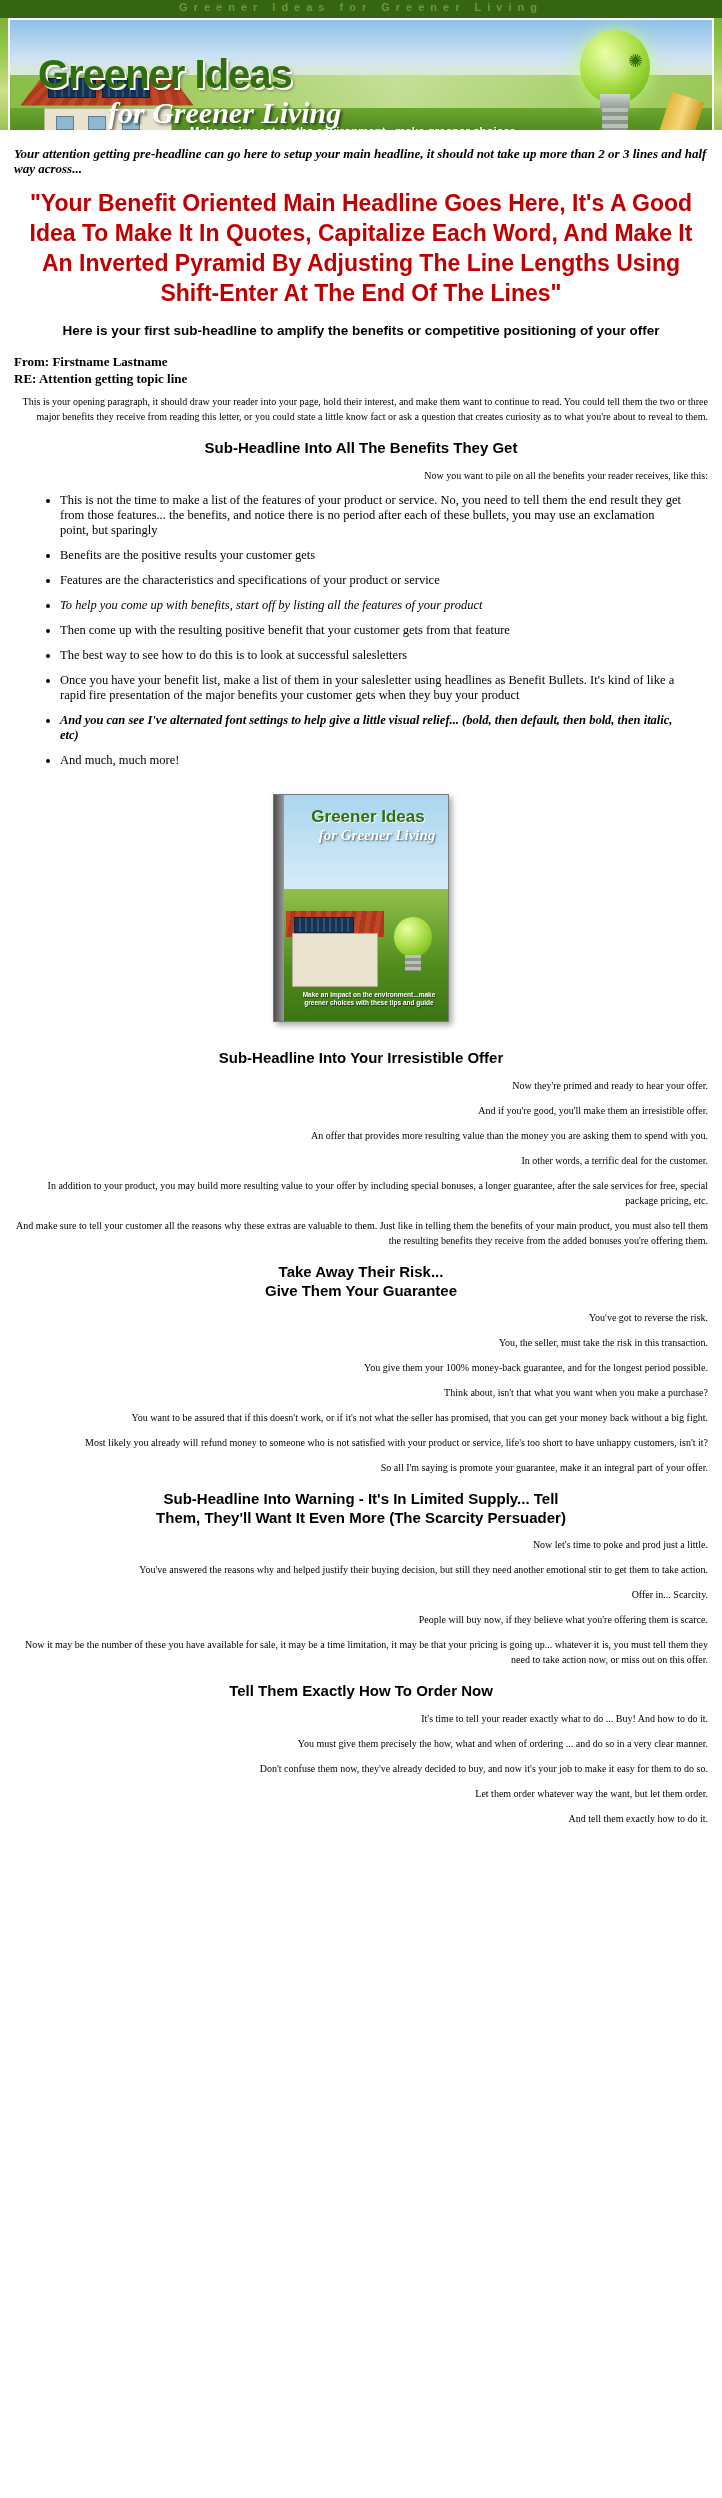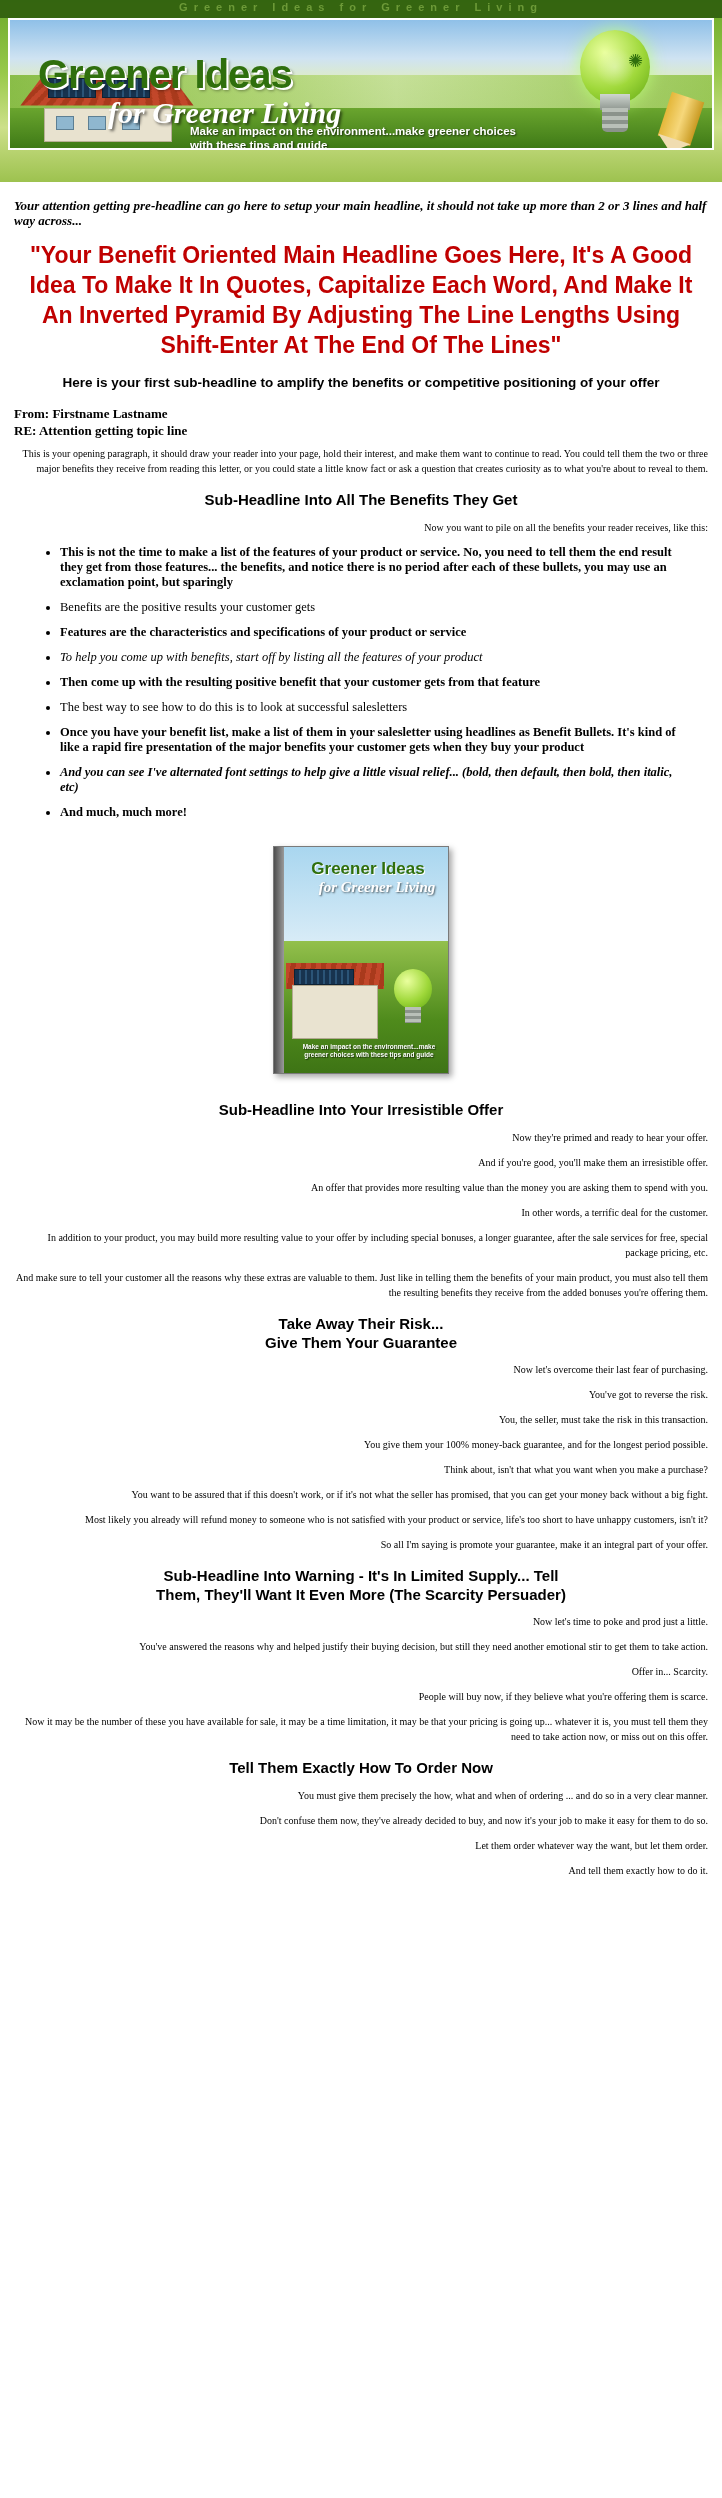--- a/index.html
+++ b/index.html
@@ -13,21 +13,21 @@
   .page {
     width: 722px;
     position: relative;
     background: #ffffff;
   }
 
   
   .banner {
     position: relative;
     width: 722px;
-    height: 182px;
+    height: 130px;
     overflow: hidden;
     background: linear-gradient(#6ba82a, #98c94a 40%, #cde08a 70%, #9dc24f);
   }
   .banner .topstrip {
     position: absolute; left: 0; top: 0; width: 722px; height: 18px;
     background: #2f5d0d;
     opacity: 0.9;
   }
   .banner .ghosttext {
     position: absolute; top: 1px; left: 0; width: 722px;
@@ -209,21 +209,21 @@
     margin: 0 0 10px 0;
     padding-left: 46px;
   }
   ul.benefits li {
     font-family: "Liberation Serif", serif;
     font-size: 12.5px;
     line-height: 15px;
     margin-bottom: 10px;
     padding-right: 24px;
   }
-  li.b-bold { font-weight: bold; }
+  li.b-bold { font-weight: normal; }
   li.b-normal { font-weight: normal; }
   li.b-italic { font-style: italic; }
   li.b-bolditalic { font-weight: bold; font-style: italic; }
 
   
   .product-wrap {
     text-align: center;
     margin: 26px 0 22px 0;
   }
   .ebook {
@@ -381,39 +381,39 @@
     <p class="body">And if you're good, you'll make them an irresistible offer.</p>
     <p class="body">An offer that provides more resulting value than the money you are asking them to spend with you.</p>
     <p class="body">In other words, a terrific deal for the customer.</p>
     <p class="body">In addition to your product, you may build more resulting value to your offer by including special bonuses, a longer guarantee, after the sale services for free, special package pricing, etc.</p>
     <p class="body">And make sure to tell your customer all the reasons why these extras are valuable to them. Just like in telling them the benefits of your main product, you must also tell them the resulting benefits they receive from the added bonuses you're offering them.</p>
 
     <h2 class="section two-line">
       <span>Take Away Their Risk...</span><br>
       <span>Give Them Your Guarantee</span>
     </h2>
-    <p class="body">Now let's overcome their last fear of purchasing.</p>
     <p class="body">You've got to reverse the risk.</p>
     <p class="body">You, the seller, must take the risk in this transaction.</p>
     <p class="body">You give them your 100% money-back guarantee, and for the longest period possible.</p>
     <p class="body">Think about, isn't that what you want when you make a purchase?</p>
     <p class="body">You want to be assured that if this doesn't work, or if it's not what the seller has promised, that you can get your money back without a big fight.</p>
     <p class="body">Most likely you already will refund money to someone who is not satisfied with your product or service, life's too short to have unhappy customers, isn't it?</p>
     <p class="body">So all I'm saying is promote your guarantee, make it an integral part of your offer.</p>
 
     <h2 class="section two-line">
       <span>Sub-Headline Into Warning - It's In Limited Supply... Tell</span><br>
       <span>Them, They'll Want It Even More (The Scarcity Persuader)</span>
     </h2>
     <p class="body">Now let's time to poke and prod just a little.</p>
     <p class="body">You've answered the reasons why and helped justify their buying decision, but still they need another emotional stir to get them to take action.</p>
     <p class="body">Offer in... Scarcity.</p>
     <p class="body">People will buy now, if they believe what you're offering them is scarce.</p>
     <p class="body">Now it may be the number of these you have available for sale, it may be a time limitation, it may be that your pricing is going up... whatever it is, you must tell them they need to take action now, or miss out on this offer.</p>
 
     <h2 class="section">Tell Them Exactly How To Order Now</h2>
+    <p class="body">It's time to tell your reader exactly what to do ... Buy! And how to do it.</p>
     <p class="body">You must give them precisely the how, what and when of ordering ... and do so in a very clear manner.</p>
     <p class="body">Don't confuse them now, they've already decided to buy, and now it's your job to make it easy for them to do so.</p>
     <p class="body">Let them order whatever way the want, but let them order.</p>
     <p class="body">And tell them exactly how to do it.</p>
 
   </div>
 </div>
 
 </body></html>

